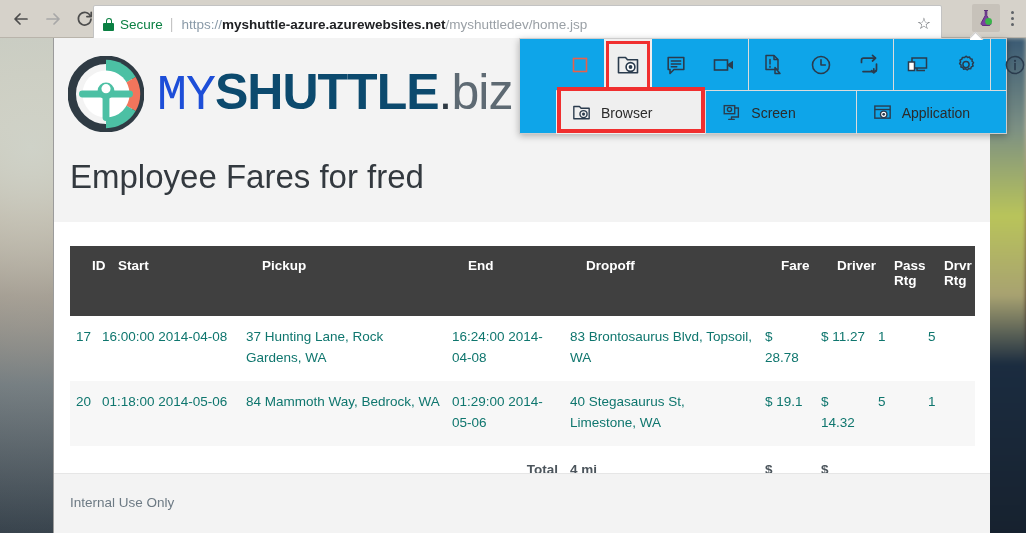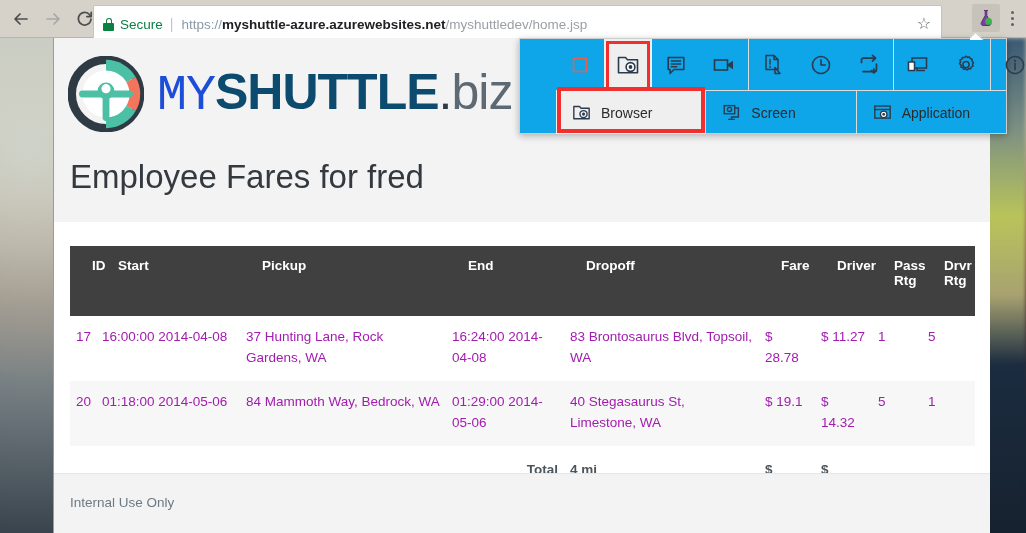--- a/index.html
+++ b/index.html
@@ -86,21 +86,21 @@
     margin: 26px 0 0 16px; font-size:33px; color:#33393f; font-weight:400;
   }
 
   .table-wrap { background:#ffffff; padding: 24px 16px 0 16px; }
   table.fares { width:905px; border-collapse:collapse; table-layout:fixed; }
   table.fares th {
     background:#404040; color:#ffffff; font-size:13.5px; font-weight:bold;
     text-align:left; vertical-align:top; padding:12px 6px 28px 22px;
   }
   table.fares td {
-    font-size:13.5px; color:#a21caf; vertical-align:top; padding:11px 6px 12px 6px;
+    font-size:13.5px; color:#0f766e; vertical-align:top; padding:11px 6px 12px 6px;
     line-height:1.55;
   }
   table.fares tbody tr.striped td { background:#f7f7f7; }
   table.fares tr.total td { color:#4c555c; font-weight:bold; padding-top:14px; }
   .ta-right { text-align:right; }
 
   .col-id    { width:26px; }
   .col-start { width:144px; }
   .col-pickup{ width:206px; }
   .col-end   { width:118px; }

